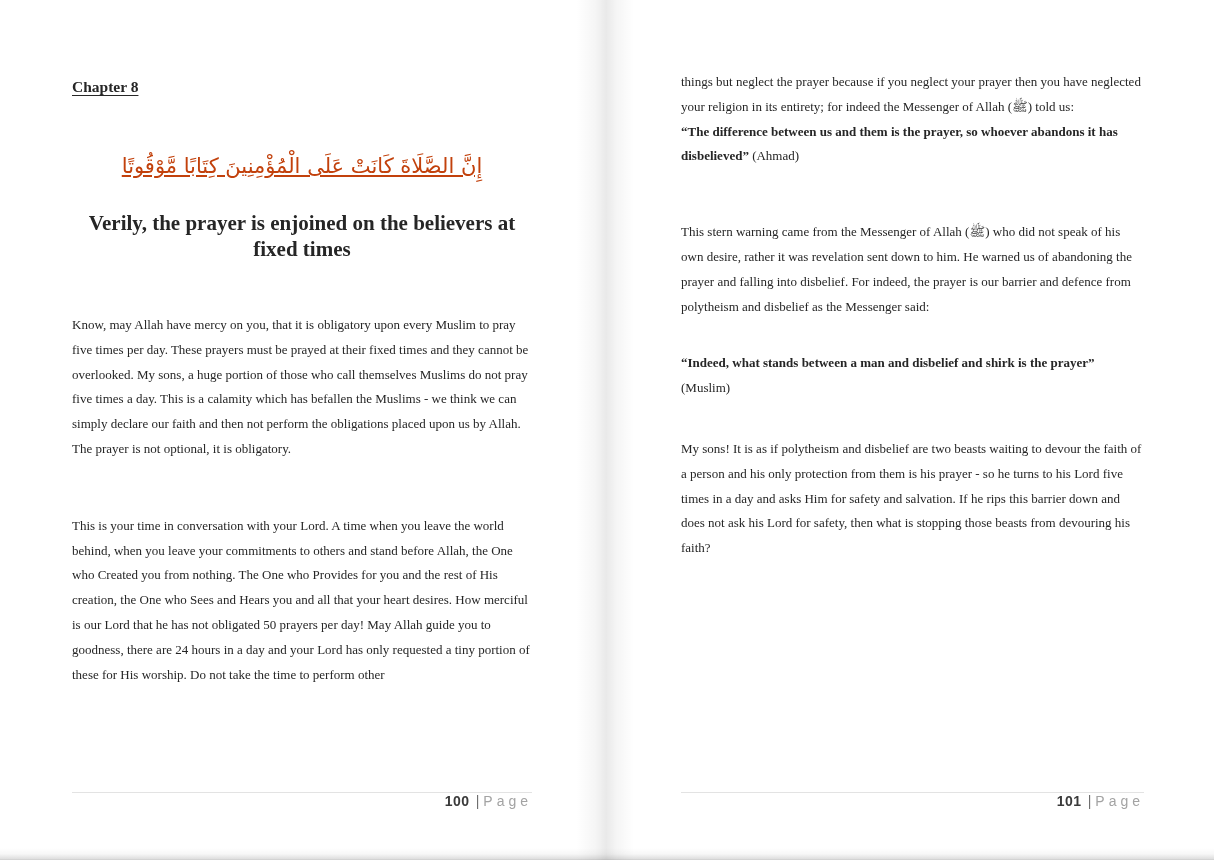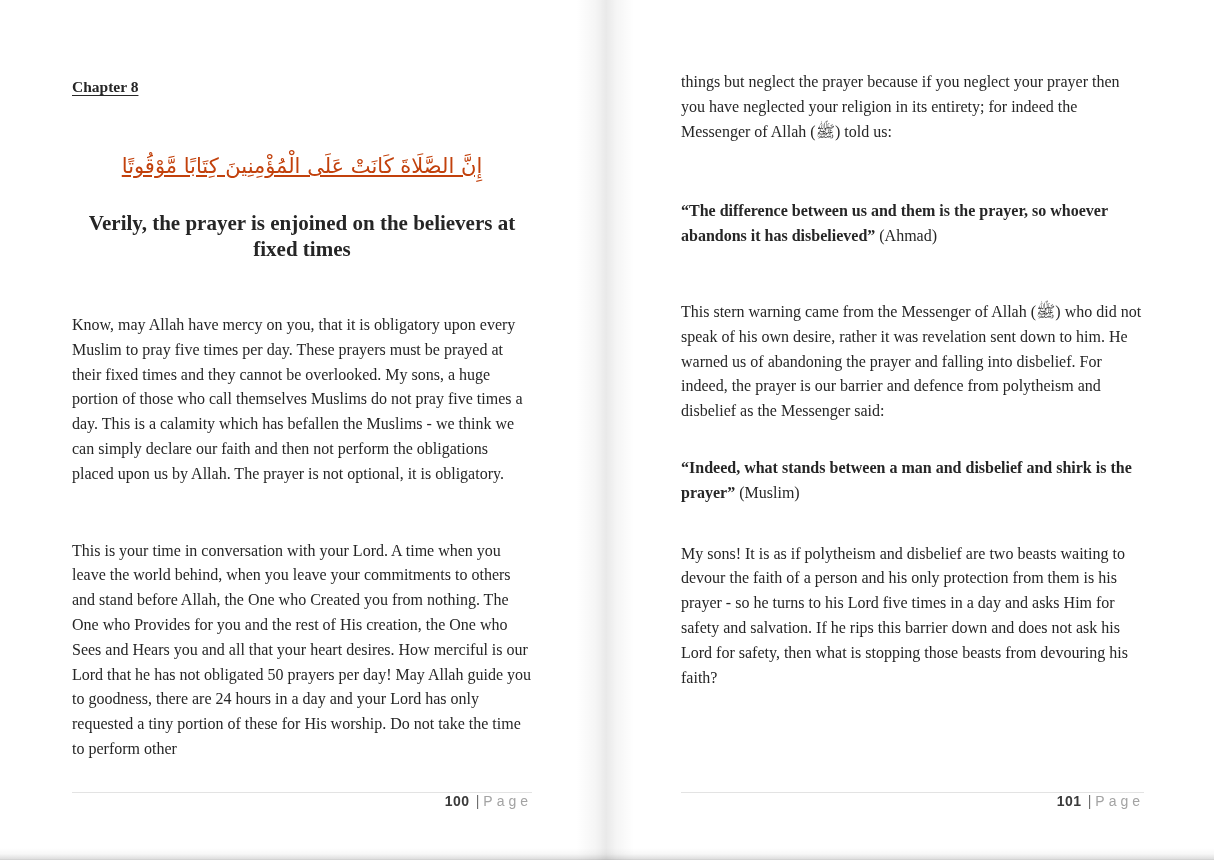--- a/index.html
+++ b/index.html
@@ -74,30 +74,30 @@
   .verse-caption {
     margin-top: 24px;
     font-size: 21px;
     font-weight: bold;
     line-height: 26px;
     text-align: center;
   }
   .verse-caption span { display: block; }
 
   .body {
-    font-size: 16px;
+    font-size: 13px;
     line-height: 24.8px;
     text-align: left;
   }
   .lp1 { margin-top: 51px; }
   .lp2 { margin-top: 52px; }
 
   .quote { font-weight: bold; }
   .quote .attribution { font-weight: normal; }
-  .rq1 { margin-top: 55px; }
+  .rq1 { }
   .rp2 { margin-top: 51px; }
   .rq2 { margin-top: 32px; }
   .rp3 { margin-top: 36px; }
 
   .page-footer {
     position: absolute;
     left: 0;
     right: 0;
     top: 792px;
     border-top: 1px solid #e3e3e3;

